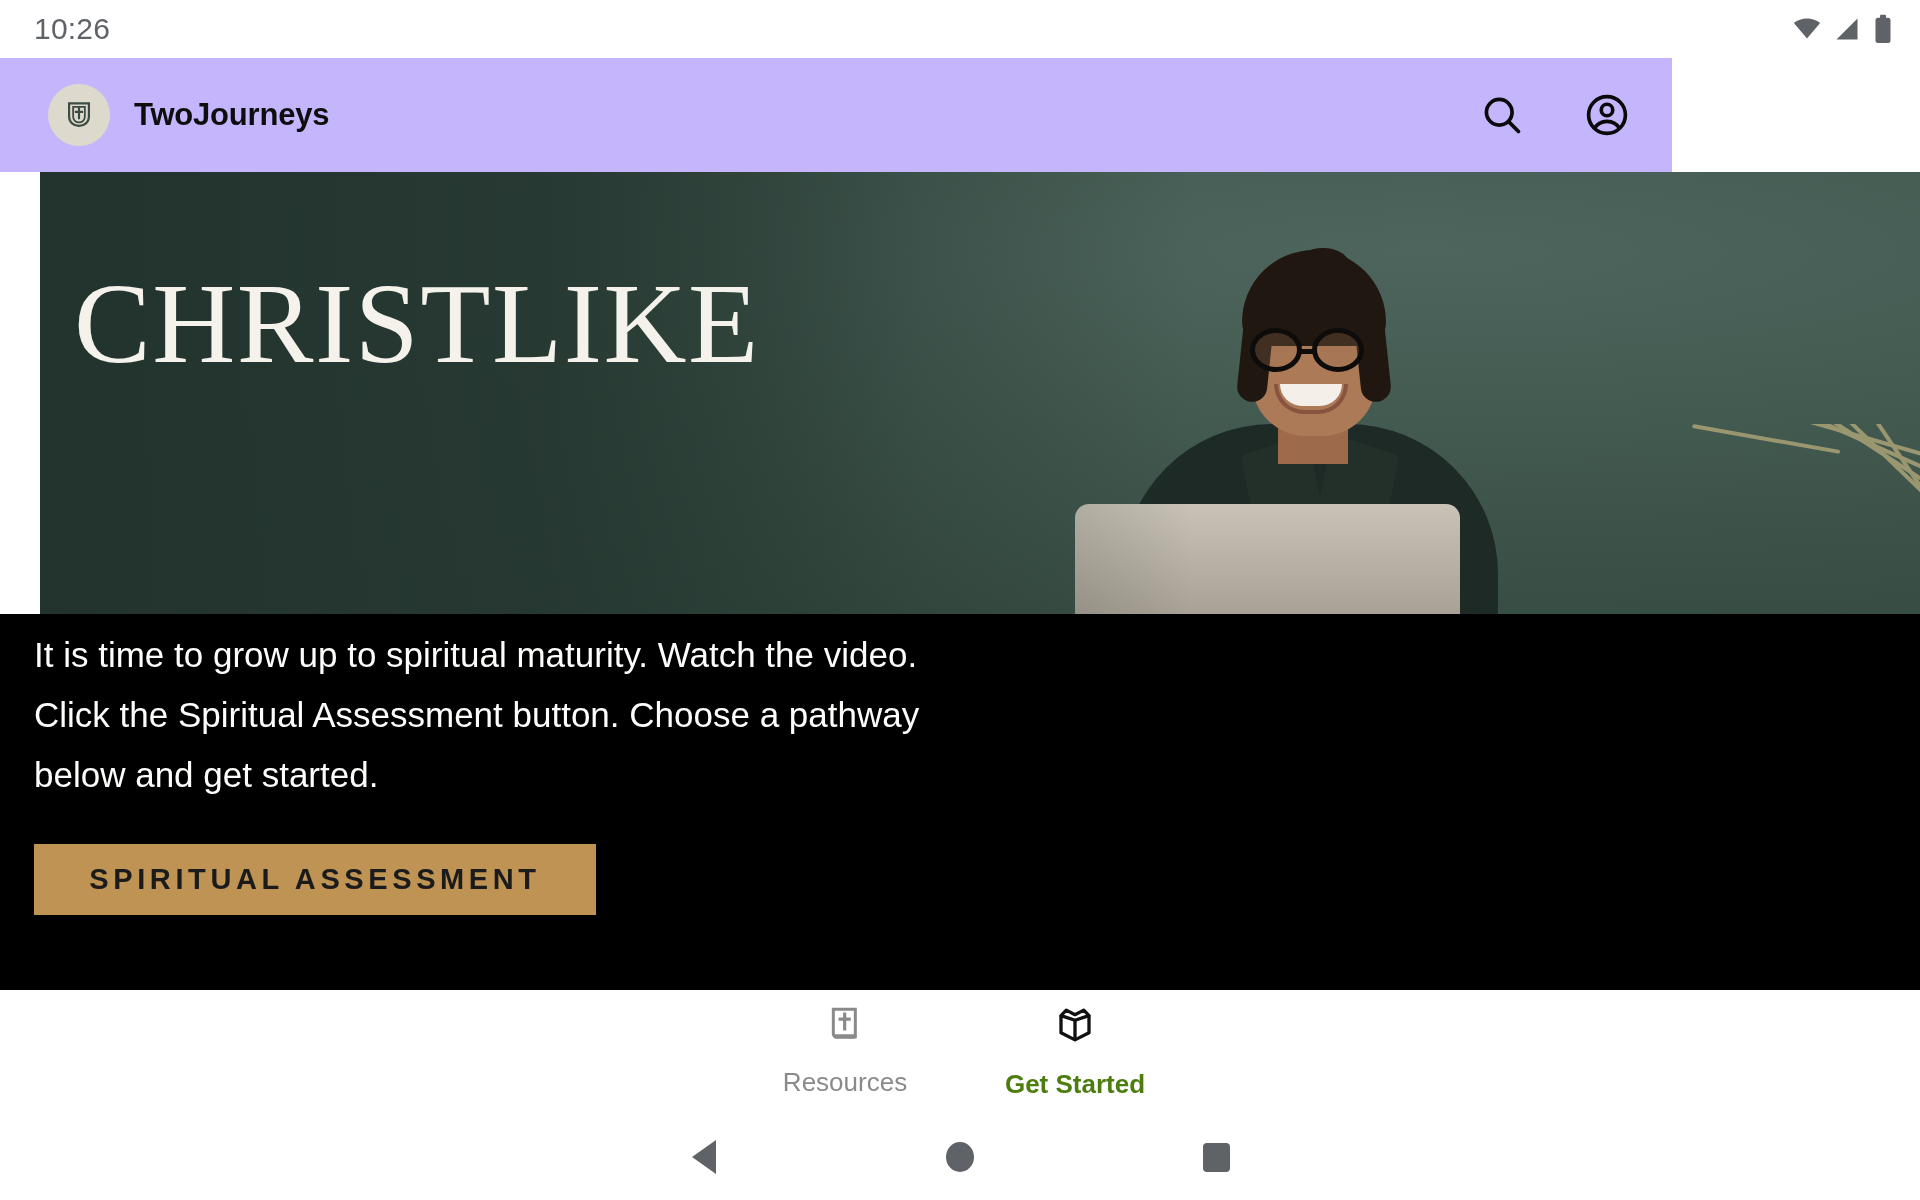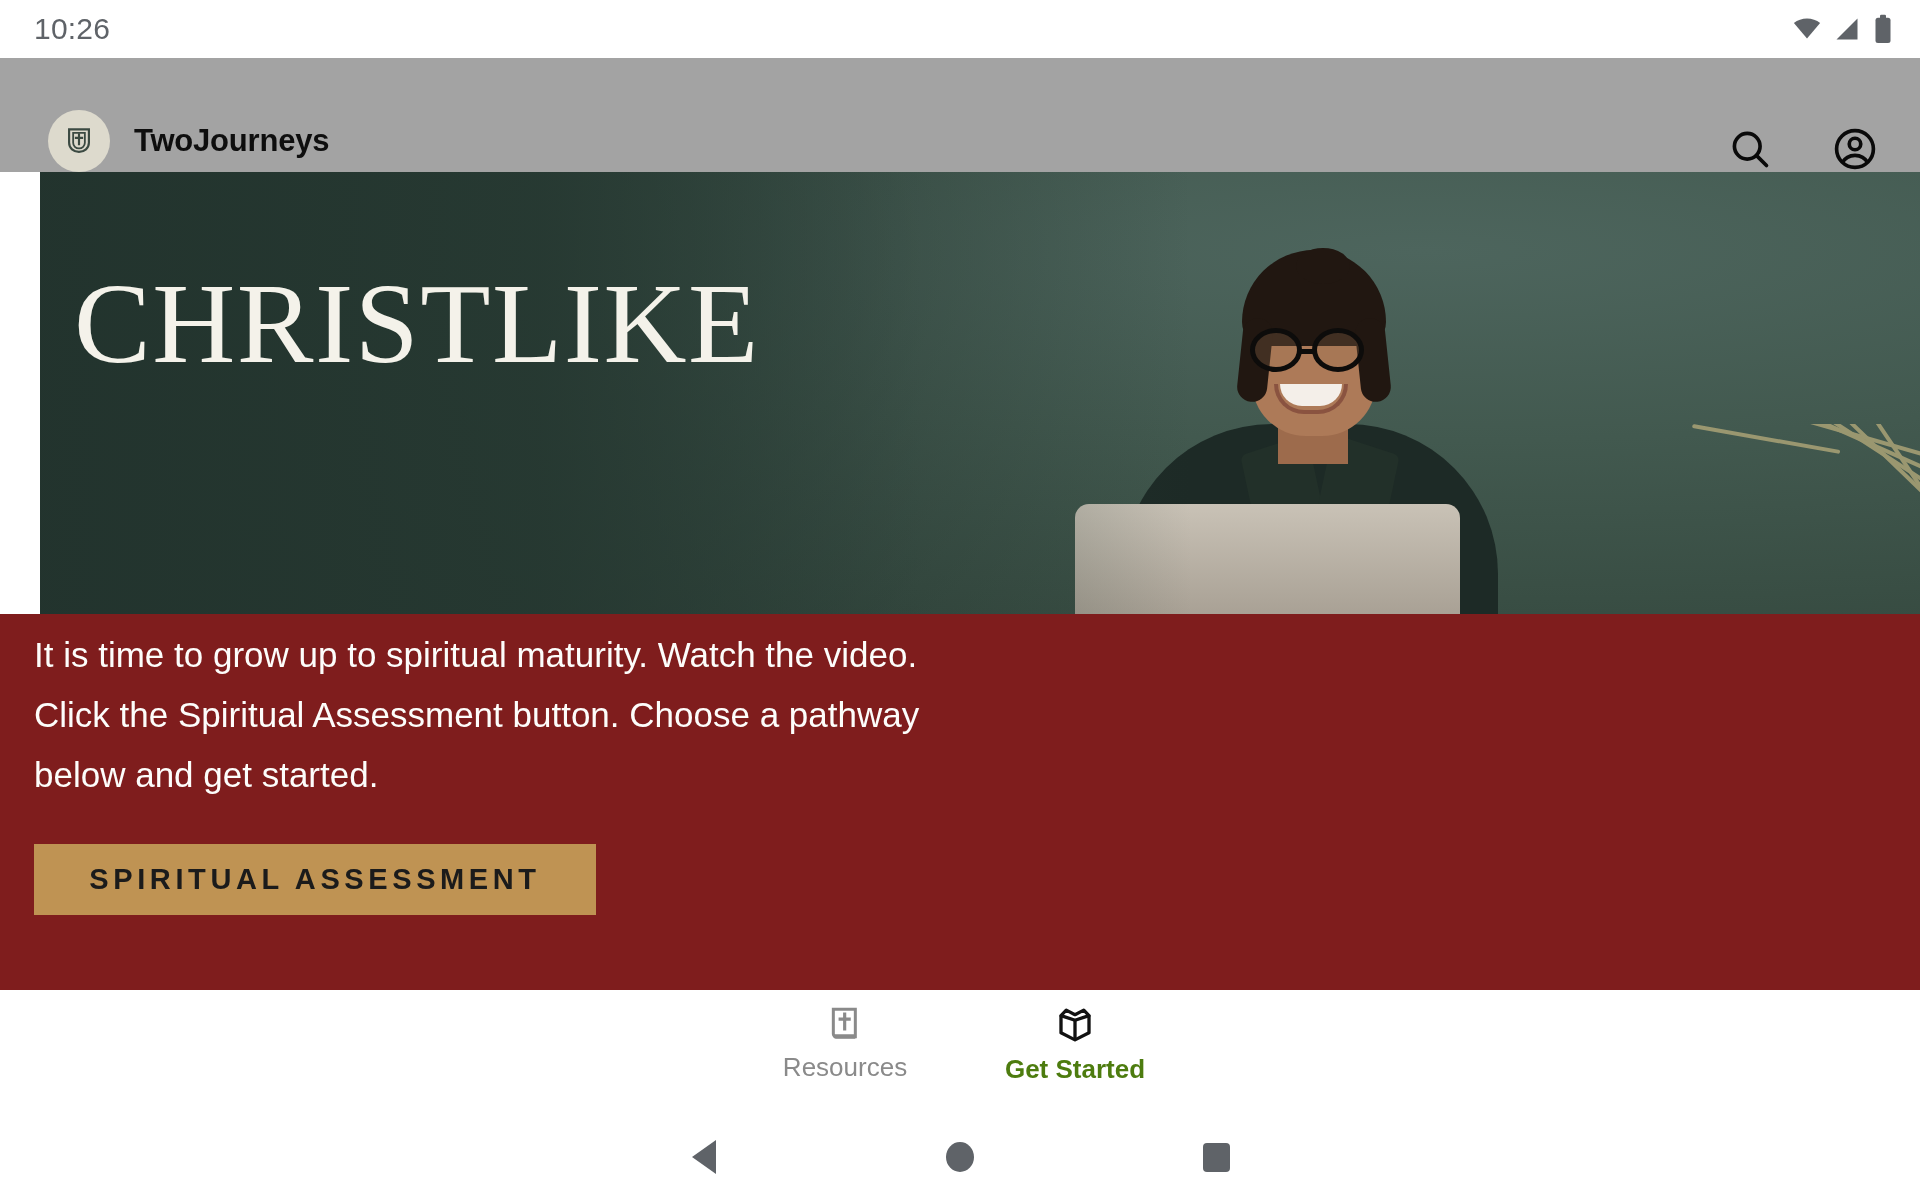--- a/index.html
+++ b/index.html
@@ -15,22 +15,22 @@
   .statusbar {
     position:absolute; top:0; left:0; width:1920px; height:58px;
     background:#ffffff; display:flex; align-items:center;
     justify-content:space-between; padding:0 26px 0 34px;gap:28px;
   }
   .status-time { font-size:30px; color:#5f6368; letter-spacing:.2px; }
   .status-icons { display:flex; align-items:center; gap:11px; }
 
   
   .appbar {
-    position:absolute; top:58px; left:0; width:1920px; height:114px;
-    background:#a3a3a3; display:flex; align-items:flex-end;
+    position:absolute; top:58px; left:0; width:1672px; height:114px;
+    background:#c4b5fd; display:flex; align-items:center;
     justify-content:space-between; padding:0 42px 0 48px;
   }
   .brand { display:flex; align-items:center; gap:24px; }
   .brand-logo {
     width:62px; height:62px; border-radius:50%;
     background:#dddacd; display:flex; align-items:center; justify-content:center;
   }
   .brand-name { font-size:31px; font-weight:bold; color:#0e0e0e; letter-spacing:-.2px; }
   .appbar-actions { display:flex; align-items:center; gap:60px; }
 
@@ -88,21 +88,21 @@
   .hero-title {
     font-family:"Liberation Serif", serif;
     font-size:115px; line-height:.98; color:#f4f2ea;
     letter-spacing:1.5px; font-weight:normal;
   }
   .hero-title span { display:block; }
 
   
   .lower {
     position:absolute; top:614px; left:0; width:1920px; height:376px;
-    background:#7f1d1d;
+    background:#000000;
     padding-left:47px;
   }
   .lead {
     position:absolute; left:34px; top:11px; width:960px;
     font-size:35px; line-height:60px; color:#fdfdfb;
   }
   .cta {
     position:absolute; left:34px; top:230px;
     width:562px; height:71px; background:#bf9353; border:none;
     color:#1b1b1b; font-size:29px; font-weight:bold;
@@ -112,21 +112,21 @@
   }
 
   
   .bottomnav {
     position:absolute; top:990px; left:0; width:1920px; height:124px;
     background:#ffffff; display:flex; align-items:flex-start;
     justify-content:center; gap:0; padding-top:14px;
   }
   .navitem {
     width:230px; display:flex; flex-direction:column;
-    align-items:center; gap:8px; cursor:pointer;
+    align-items:center; gap:23px; cursor:pointer;
   }
   .navlabel { font-size:26px; color:#8a8a8a; }
   .navitem.active .navlabel { color:#4d7c0f; font-weight:bold; }
 
   
   .androidnav {
     position:absolute; top:1114px; left:0; width:1920px; height:86px;
     background:#ffffff; display:flex; align-items:center; justify-content:center;
   }
   .androidnav .slot { width:256px; display:flex; align-items:center; justify-content:center; }

